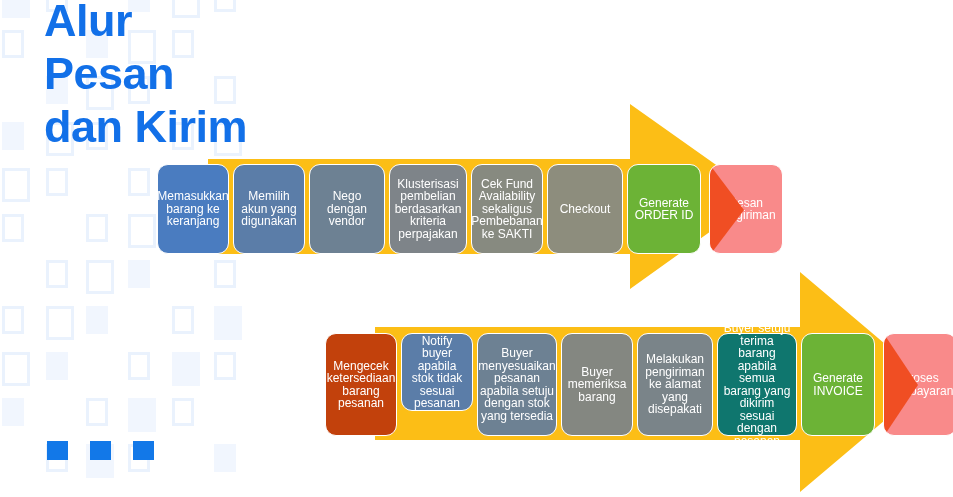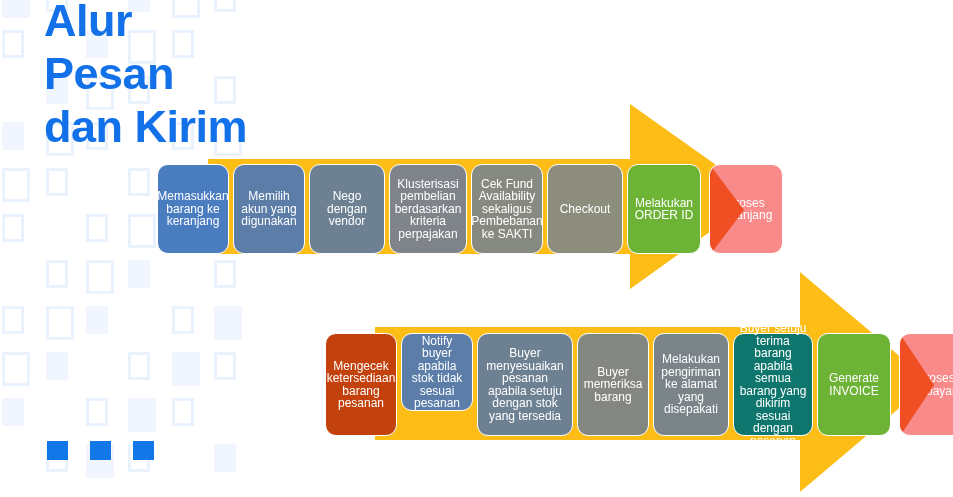--- a/index.html
+++ b/index.html
@@ -190,41 +190,41 @@
         <div class="step-box" style="width: 78px; background: rgb(126, 132, 137); height: 90px;">
           <span>Klusterisasi pembelian berdasarkan kriteria perpajakan</span>
         </div>
         <div class="step-box" style="width: 72px; background: rgb(135, 138, 128); height: 90px;">
           <span>Cek Fund Availability sekaligus Pembebanan ke SAKTI</span>
         </div>
         <div class="step-box" style="width: 76px; background: rgb(141, 141, 125); height: 90px;">
           <span>Checkout</span>
         </div>
         <div class="step-box" style="width: 74px; background: rgb(108, 179, 54); height: 90px;">
-          <span>Melakukan ORDER ID</span>
+          <span>Generate ORDER ID</span>
         </div>
         <div class="step-box" style="width: 74px; background: rgb(249, 138, 138); height: 90px; margin-left: 4px; z-index: 4; overflow: hidden;">
           <div class="tri-overlay" style="left: 0px; top: 0px; width: 0px; height: 0px; border-top: 45px solid transparent; border-bottom: 45px solid transparent; border-left: 34px solid rgb(240, 78, 35);"></div>
-          <span>Proses keranjang</span>
+          <span>Pesan pengiriman</span>
         </div>
       </div>
   </div>
 
   <div class="arrow-row" id="row2">
     <svg class="arrow-shape" width="953" height="220" viewBox="0 0 953 220">
       <polygon id="arrow2" points="375,55 800,55 800,0 930,110 800,220 800,168 375,168" fill="#fcbe16"></polygon>
     </svg>
     <div class="boxes">
         <div class="step-box" style="width: 72px; background: #c2410c; height: 103px;">
           <span>Mengecek ketersediaan barang pesanan</span>
         </div>
         <div class="step-box" style="width: 72px; background: rgb(91, 125, 168); height: 78px;">
           <span>Notify buyer apabila stok tidak sesuai pesanan</span>
         </div>
-        <div class="step-box" style="width: 96px; background: rgb(109, 129, 147); height: 103px;">
+        <div class="step-box" style="width: 80px; background: rgb(109, 129, 147); height: 103px;">
           <span>Buyer menyesuaikan pesanan apabila setuju dengan stok yang tersedia</span>
         </div>
         <div class="step-box" style="width: 72px; background: rgb(132, 135, 129); height: 103px;">
           <span>Buyer memeriksa barang</span>
         </div>
         <div class="step-box" style="width: 76px; background: rgb(122, 132, 137); height: 103px;">
           <span>Melakukan pengiriman ke alamat yang disepakati</span>
         </div>
         <div class="step-box" style="width: 80px; background: #0f766e; height: 103px;">
           <span>Buyer setuju terima barang apabila semua barang yang dikirim sesuai dengan pesanan</span>

